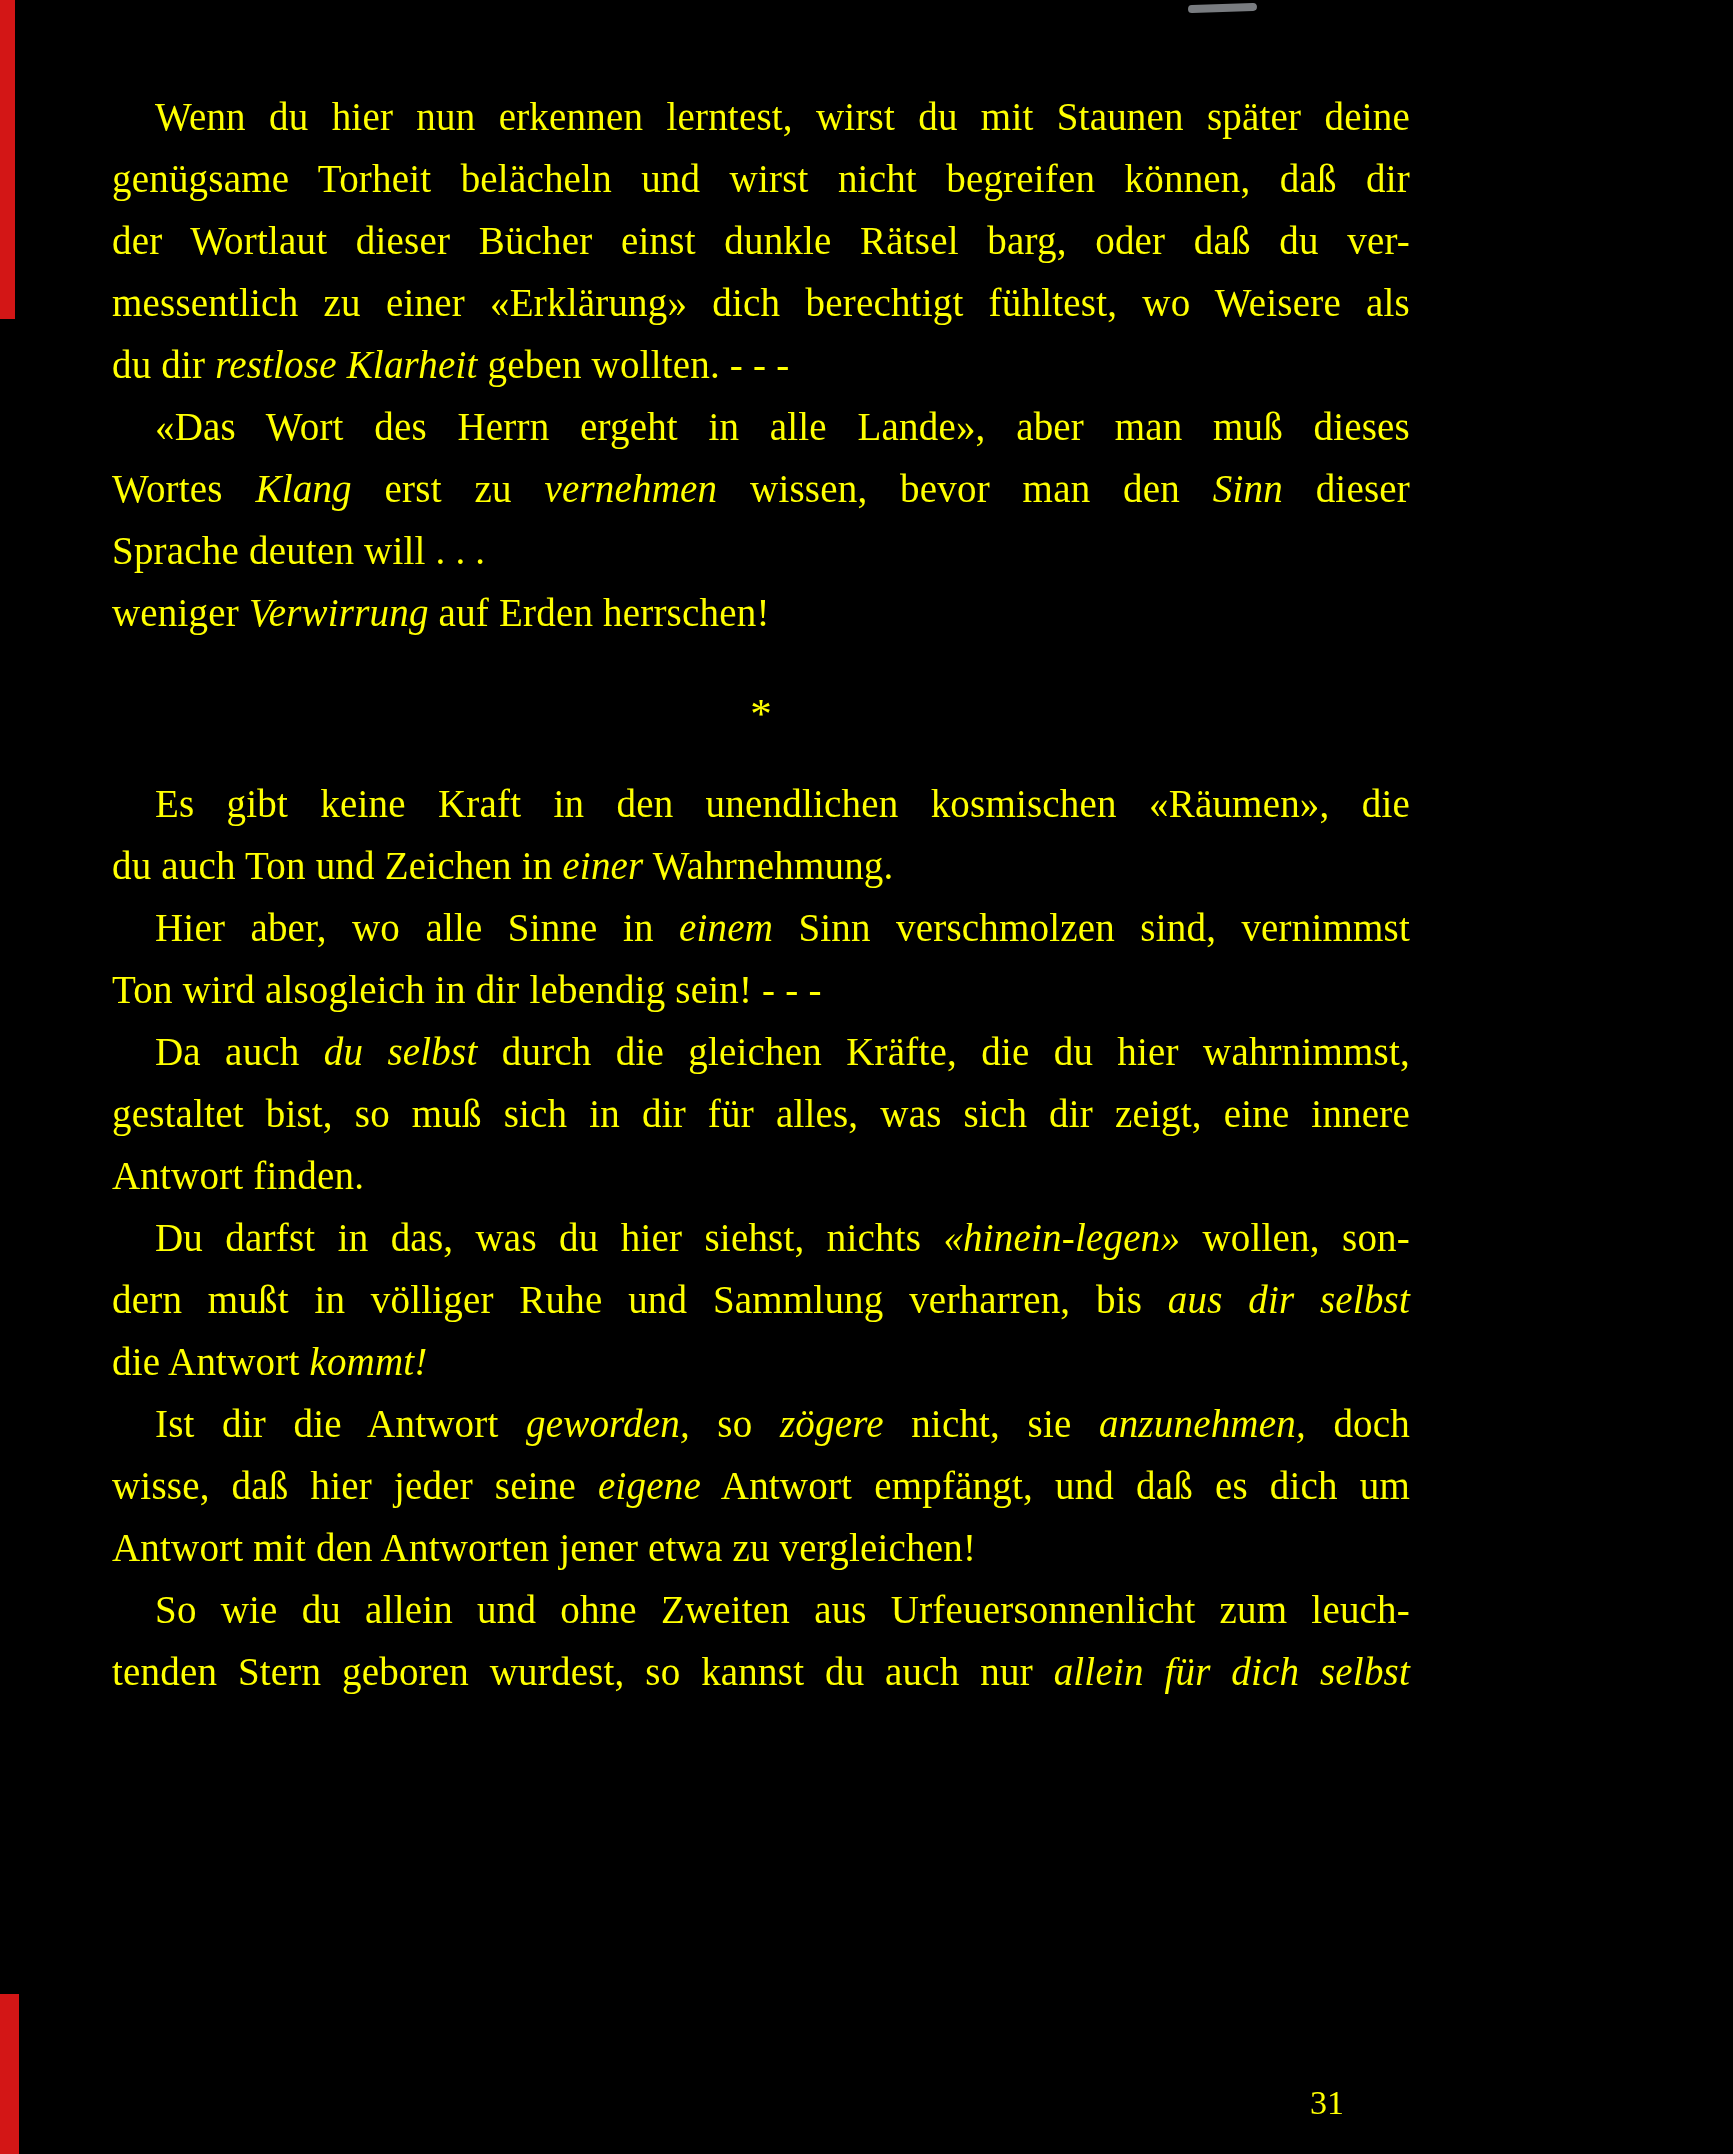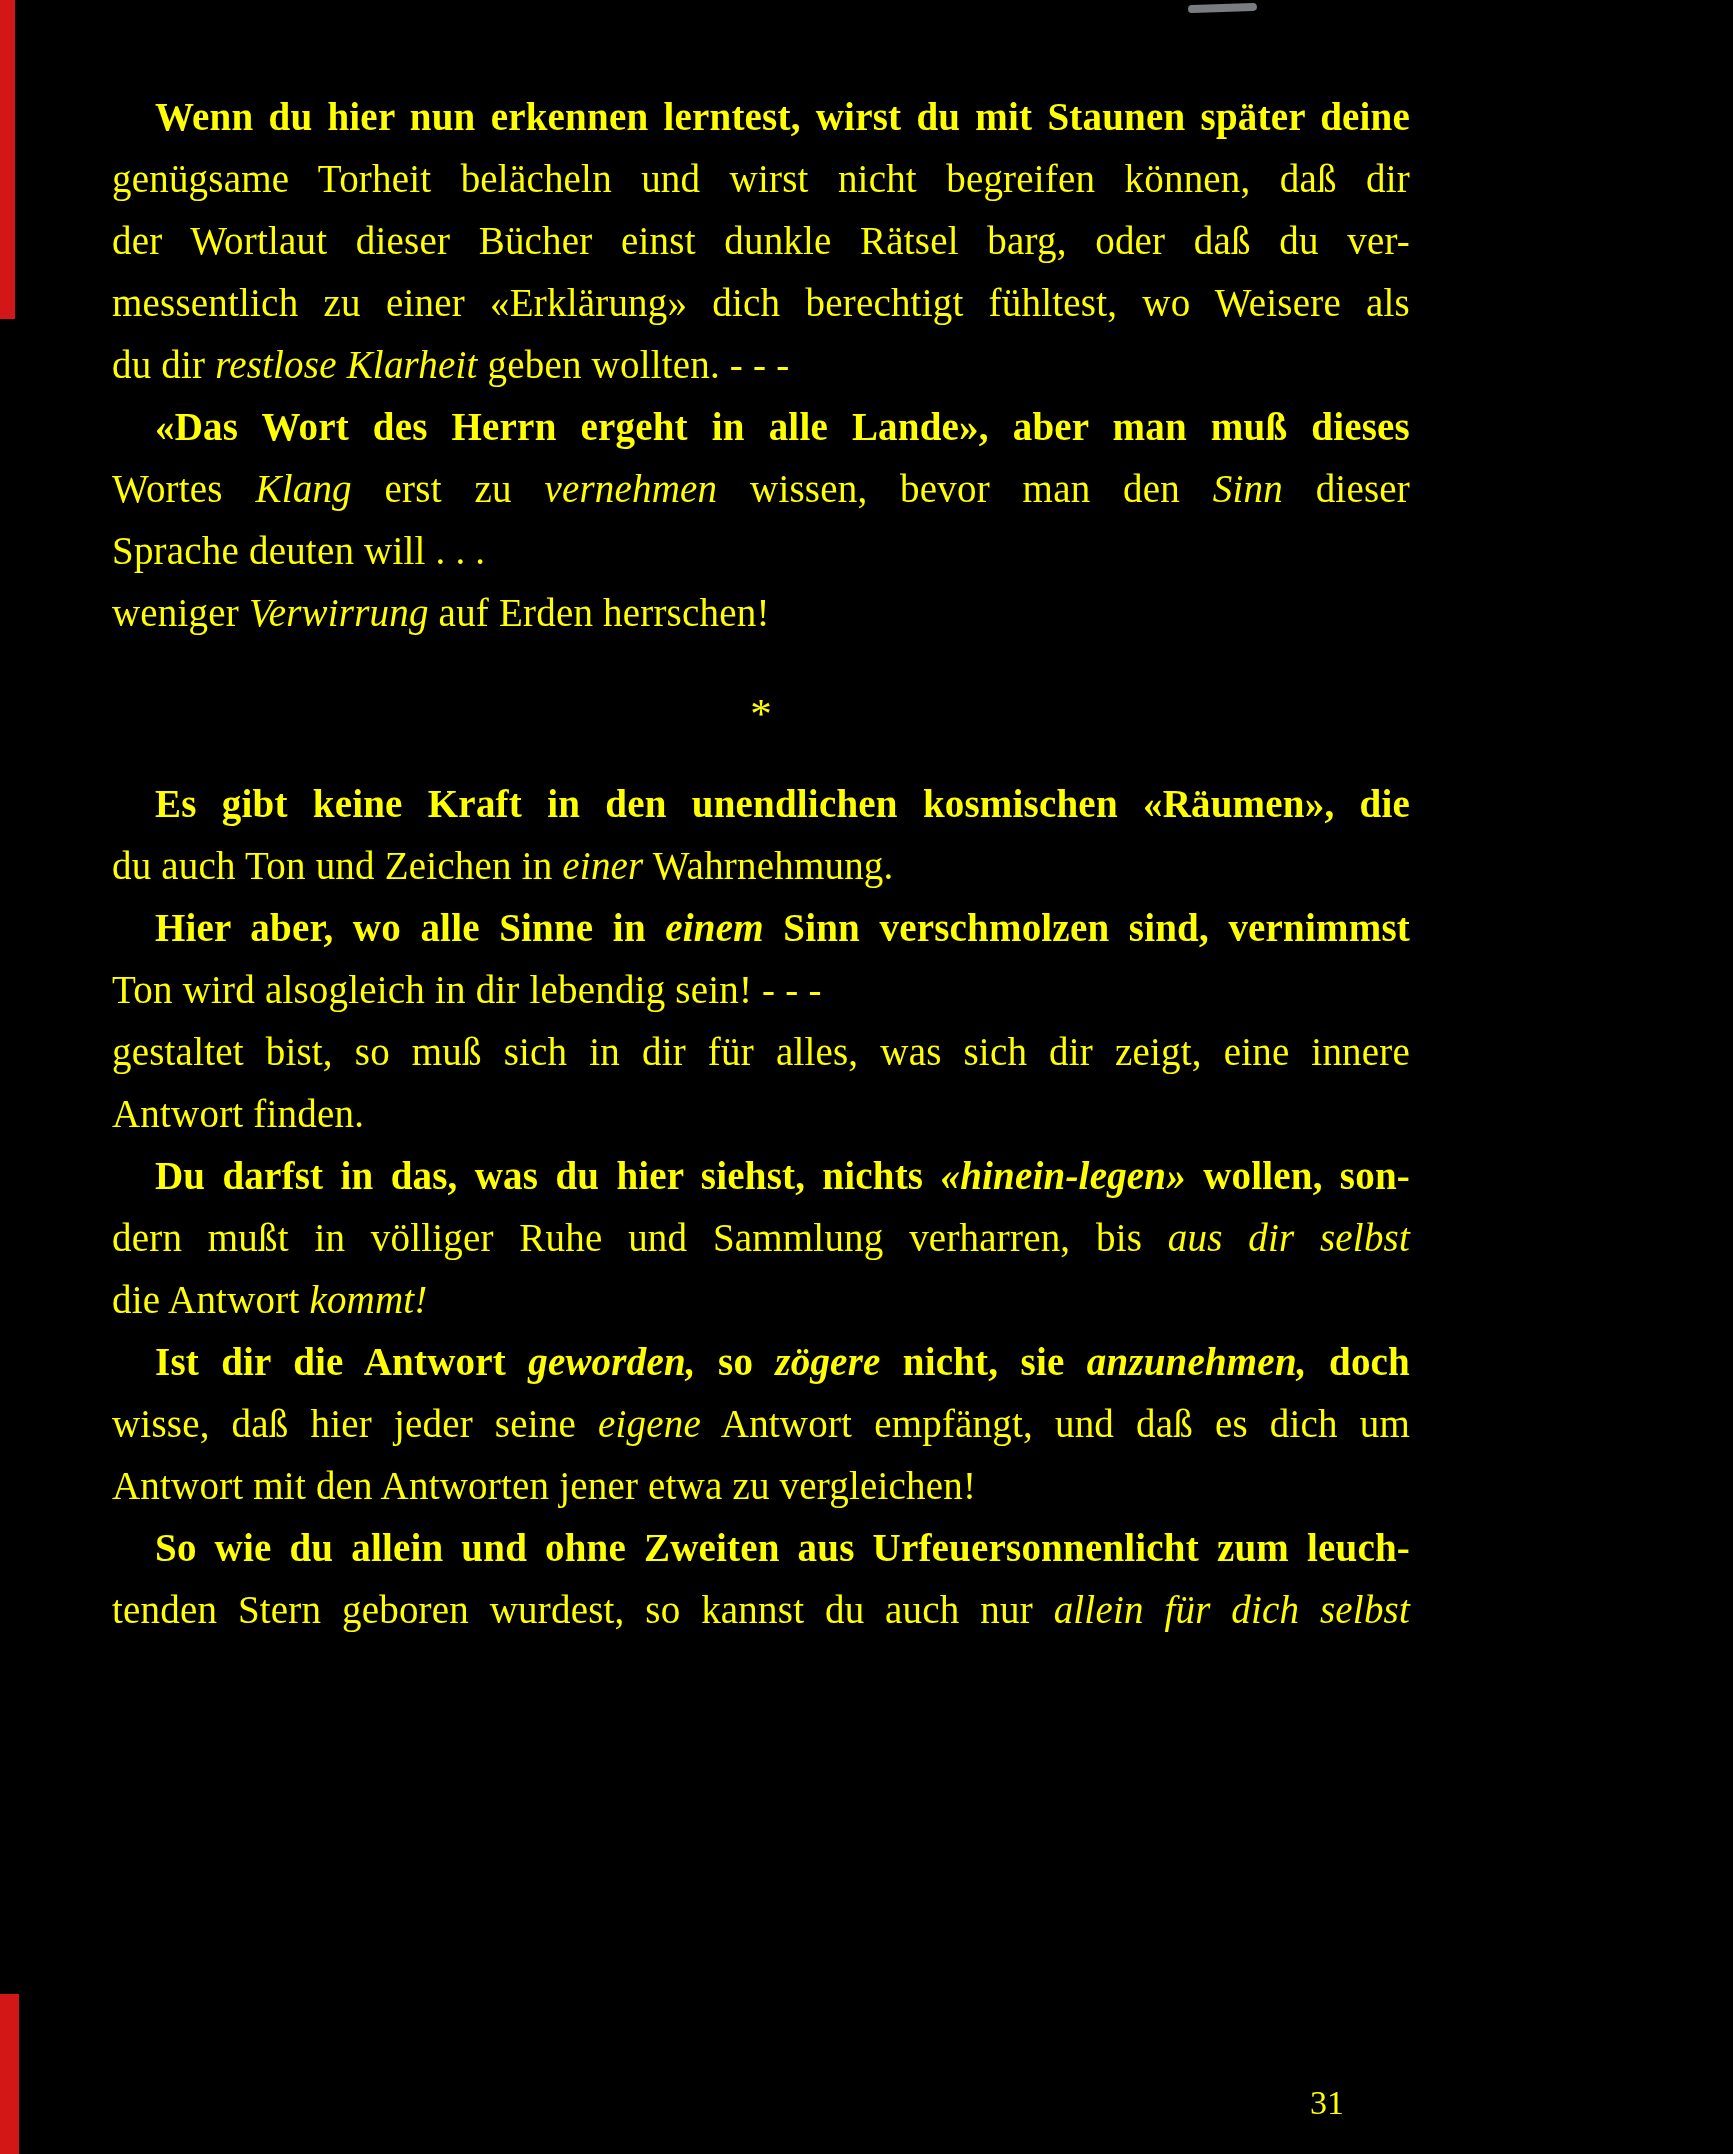--- a/index.html
+++ b/index.html
@@ -32,21 +32,20 @@
   .line {
     white-space: normal;
   }
   .line.just {
     text-align: justify;
     text-align-last: justify;
     text-justify: inter-word;
   }
   .line.indent {
     padding-left: 43px;
-    font-weight: bold;
   }
   .it {
     font-style: italic;
   }
   .star-line {
     text-align: center;
     margin-top: 39px;
     margin-bottom: 28px;
     font-size: 43px;
   }
@@ -93,20 +92,21 @@
       <div class="line"><span>du dir </span><span class="it">restlose Klarheit</span><span> geben wollten. - - -</span></div>
       <div class="line indent just"><span>«Das Wort des Herrn ergeht in alle Lande», aber man muß dieses</span></div>
       <div class="line just"><span>Wortes </span><span class="it">Klang</span><span> erst zu </span><span class="it">vernehmen</span><span> wissen, bevor man den </span><span class="it">Sinn</span><span> dieser</span></div>
       <div class="line"><span>Sprache deuten will . . .</span></div>
       <div class="line"><span>weniger </span><span class="it">Verwirrung</span><span> auf Erden herrschen!</span></div>
       <div class="star-line">*</div>
       <div class="line indent just"><span>Es gibt keine Kraft in den unendlichen kosmischen «Räumen», die</span></div>
       <div class="line"><span>du auch Ton und Zeichen in </span><span class="it">einer</span><span> Wahrnehmung.</span></div>
       <div class="line indent just"><span>Hier aber, wo alle Sinne in </span><span class="it">einem</span><span> Sinn verschmolzen sind, vernimmst</span></div>
       <div class="line"><span>Ton wird alsogleich in dir lebendig sein! - - -</span></div>
+      <div class="line indent just"><span>Da auch </span><span class="it">du selbst</span><span> durch die gleichen Kräfte, die du hier wahrnimmst,</span></div>
       <div class="line just"><span>gestaltet bist, so muß sich in dir für alles, was sich dir zeigt, eine innere</span></div>
       <div class="line"><span>Antwort finden.</span></div>
       <div class="line indent just"><span>Du darfst in das, was du hier siehst, nichts </span><span class="it">«hinein-legen»</span><span> wollen, son-</span></div>
       <div class="line just"><span>dern mußt in völliger Ruhe und Sammlung verharren, bis </span><span class="it">aus dir selbst</span></div>
       <div class="line"><span>die Antwort </span><span class="it">kommt!</span></div>
       <div class="line indent just"><span>Ist dir die Antwort </span><span class="it">geworden,</span><span> so </span><span class="it">zögere</span><span> nicht, sie </span><span class="it">anzunehmen,</span><span> doch</span></div>
       <div class="line just"><span>wisse, daß hier jeder seine </span><span class="it">eigene</span><span> Antwort empfängt, und daß es dich um</span></div>
       <div class="line"><span>Antwort mit den Antworten jener etwa zu vergleichen!</span></div>
       <div class="line indent just"><span>So wie du allein und ohne Zweiten aus Urfeuersonnenlicht zum leuch-</span></div>
       <div class="line just"><span>tenden Stern geboren wurdest, so kannst du auch nur </span><span class="it">allein für dich selbst</span></div>

